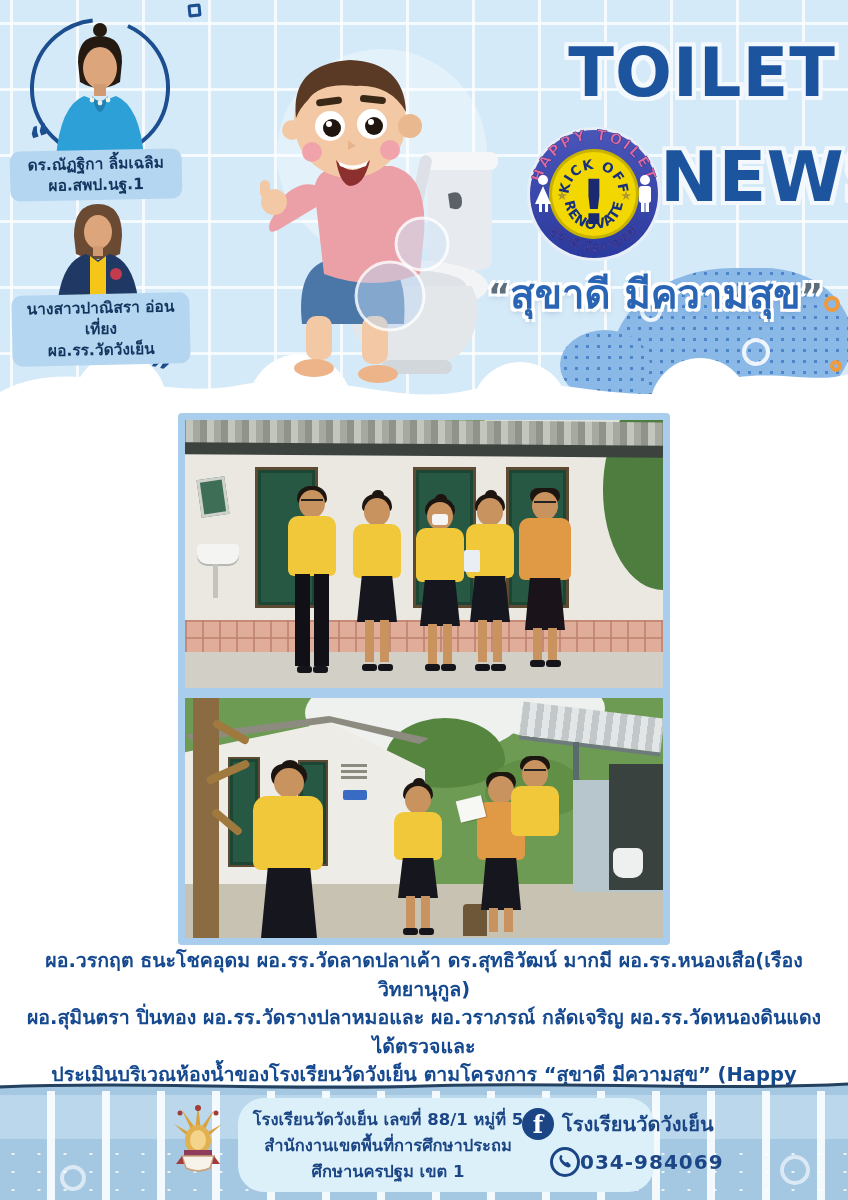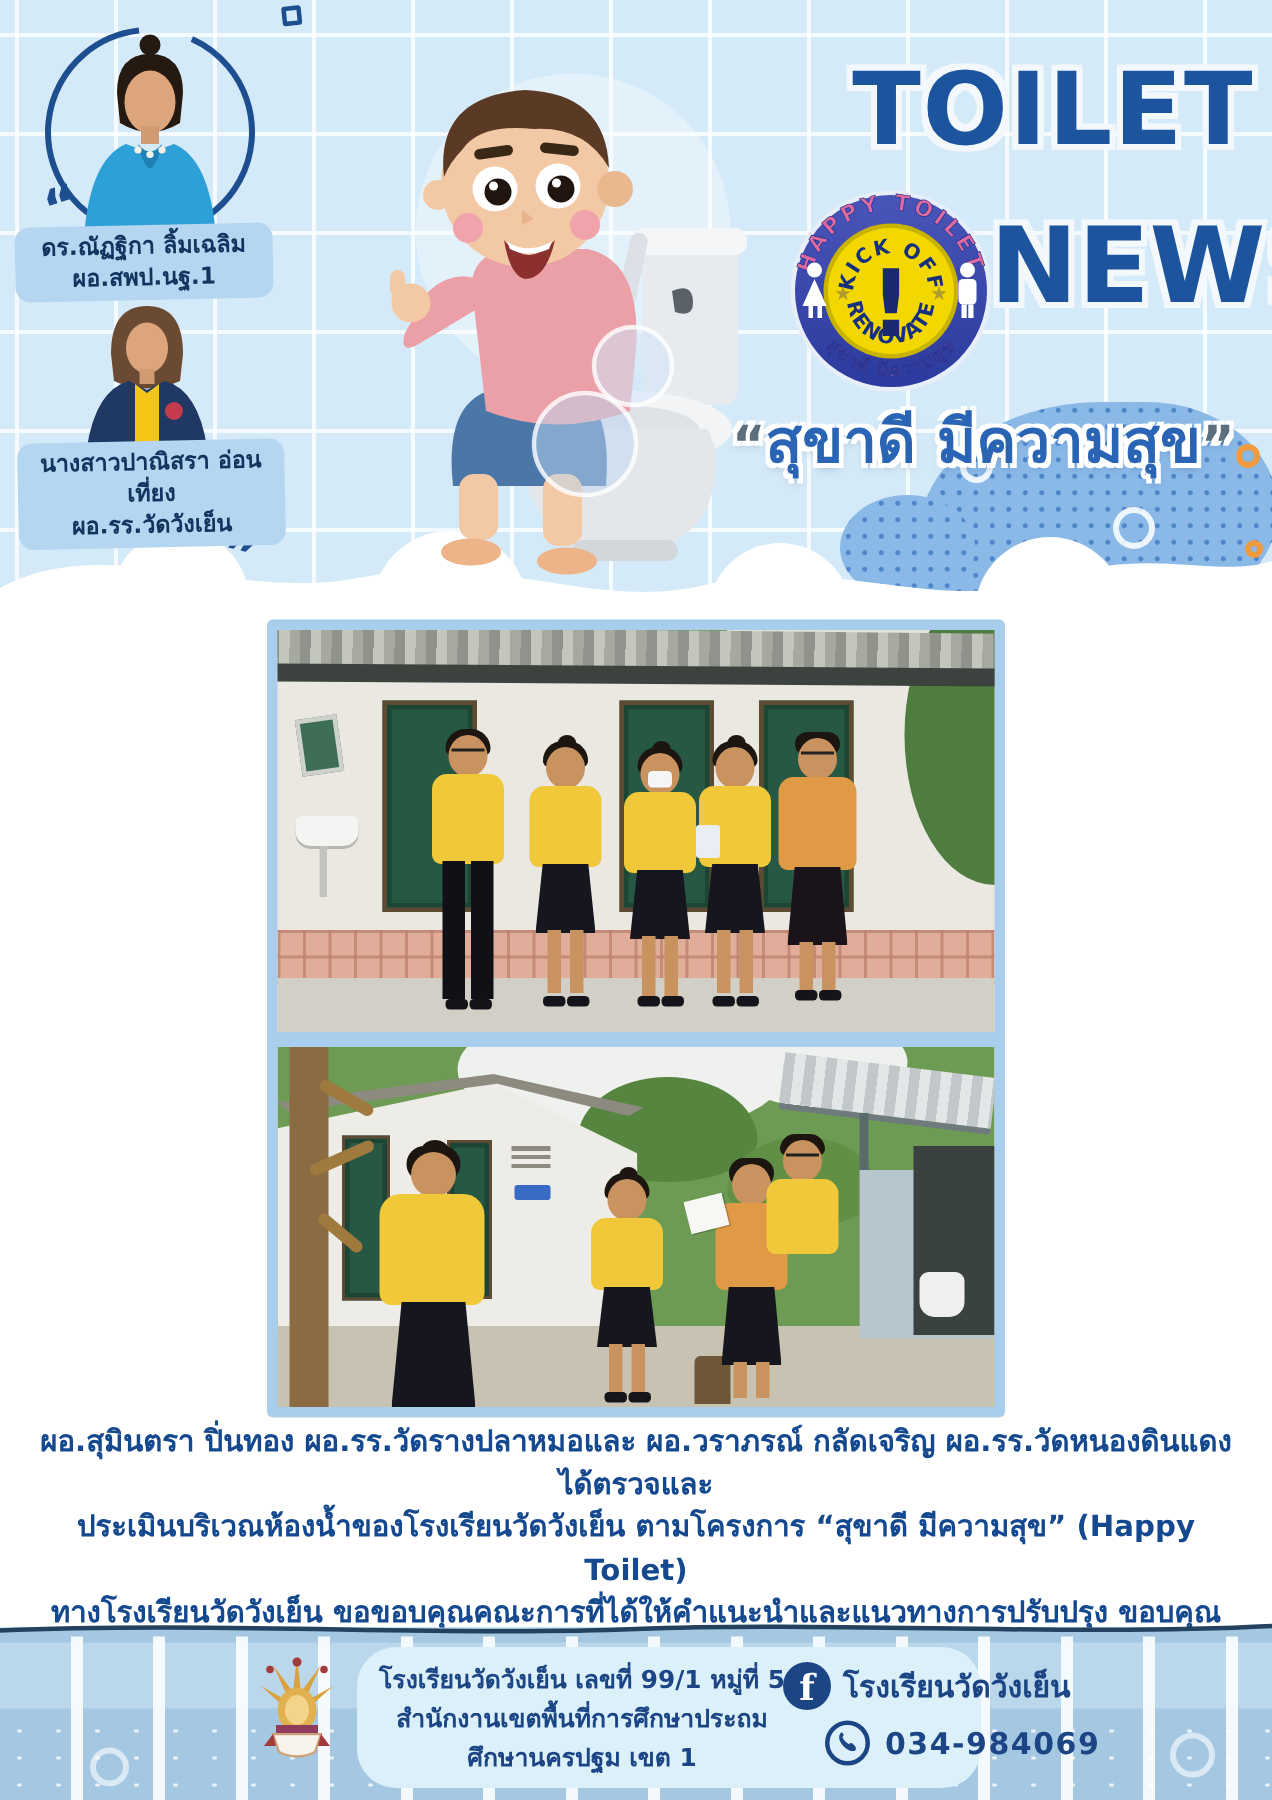--- a/index.html
+++ b/index.html
@@ -104,21 +104,21 @@
   .fence{position:absolute;left:0;top:6px;width:848px;height:109px;
     background:repeating-linear-gradient(90deg,transparent 0 47px,rgba(250,253,255,.92) 47px 55px);}
   .band-dots{position:absolute;left:0;top:60px;width:848px;height:55px;
     background-image:radial-gradient(rgba(255,255,255,.8) 1.5px,transparent 1.8px);background-size:26px 18px;}
   .card{position:absolute;left:238px;top:1098px;width:416px;height:94px;background:#dcf0fa;border-radius:26px;}
   .addr{position:absolute;left:250px;top:1107px;width:276px;text-align:center;color:#1b4584;font-weight:bold;font-size:16.5px;line-height:26px;}
   .fb-row{position:absolute;left:522px;top:1108px;height:32px;display:flex;align-items:center;gap:8px;}
   .fb-circle{width:32px;height:32px;border-radius:50%;background:#1b4584;color:#ffffff;font-weight:800;font-size:24px;
     display:flex;align-items:center;justify-content:center;font-family:"DejaVu Serif","Liberation Serif",serif;}
   .fb-label{color:#1b4584;font-weight:bold;font-size:20px;}
-  .ph-row{position:absolute;left:550px;top:1146px;height:32px;display:flex;align-items:center;gap:10px;}
+  .ph-row{position:absolute;left:550px;top:1146px;height:32px;display:flex;align-items:center;}
   .ph-circle{width:30px;height:30px;border-radius:50%;border:3px solid #1b4584;display:flex;align-items:center;justify-content:center;}
   .ph-num{color:#1b4584;font-weight:bold;font-size:20px;letter-spacing:1px;}
 </style>
 </head>
 <body>
 
 <div class="page">
 
   <div class="header">
 
@@ -395,20 +395,21 @@
         <div class="hair" style="height:14px;"></div>
           <div class="head"></div>
           <div class="glasses"></div>
         <div class="shirt" style="height:50px;"></div>
       </div>
       <div class="paper" style="left:273px;top:100px;"></div>
     </div>
   </div>
 
   <div class="article">
+    <div>ผอ.วรกฤต ธนะโชคอุดม ผอ.รร.วัดลาดปลาเค้า ดร.สุทธิวัฒน์ มากมี ผอ.รร.หนองเสือ(เรืองวิทยานุกูล)</div>
     <div>ผอ.สุมินตรา ปิ่นทอง ผอ.รร.วัดรางปลาหมอและ ผอ.วราภรณ์ กลัดเจริญ ผอ.รร.วัดหนองดินแดง ได้ตรวจและ</div>
     <div>ประเมินบริเวณห้องน้ำของโรงเรียนวัดวังเย็น ตามโครงการ “สุขาดี มีความสุข” (Happy Toilet)</div>
     <div>ทางโรงเรียนวัดวังเย็น ขอขอบคุณคณะการที่ได้ให้คำแนะนำและแนวทางการปรับปรุง ขอบคุณมา ณ โอกาสนี้ค่ะ</div>
   </div>
 
   <div class="band">
     <div class="band-stripe"></div>
     <div class="fence"></div>
     <div class="band-dots"></div>
     <div class="bubble" style="left:60px;top:80px;width:26px;height:26px;border-color:rgba(255,255,255,.6);"></div>
@@ -433,21 +434,21 @@
       <circle cx="44" cy="11" r="2.5" fill="#a33b3b"></circle>
     <ellipse cx="26" cy="38" rx="13" ry="15" fill="#e0b14e"></ellipse>
     <ellipse cx="26" cy="38" rx="8" ry="10" fill="#f3d48a"></ellipse>
     <rect x="12" y="48" width="28" height="6" fill="#8e3b5c"></rect>
     <path d="M10,54 L42,54 L38,66 Q26,72 14,66 Z" fill="#f7f3ea" stroke="#c9a27a" stroke-width="1.5"></path>
     <path d="M10,54 L4,62 L12,62 Z" fill="#a33b3b"></path>
     <path d="M42,54 L48,62 L40,62 Z" fill="#a33b3b"></path>
   </svg>
 
   <div class="addr">
-    <div>โรงเรียนวัดวังเย็น เลขที่ 99/1 หมู่ที่ 5</div>
+    <div>โรงเรียนวัดวังเย็น เลขที่ 88/1 หมู่ที่ 5</div>
     <div>สำนักงานเขตพื้นที่การศึกษาประถมศึกษานครปฐม เขต 1</div>
   </div>
 
   <div class="fb-row">
     <div class="fb-circle">
         <span>f</span>
       </div>
     <div class="fb-label">โรงเรียนวัดวังเย็น</div>
   </div>
 

